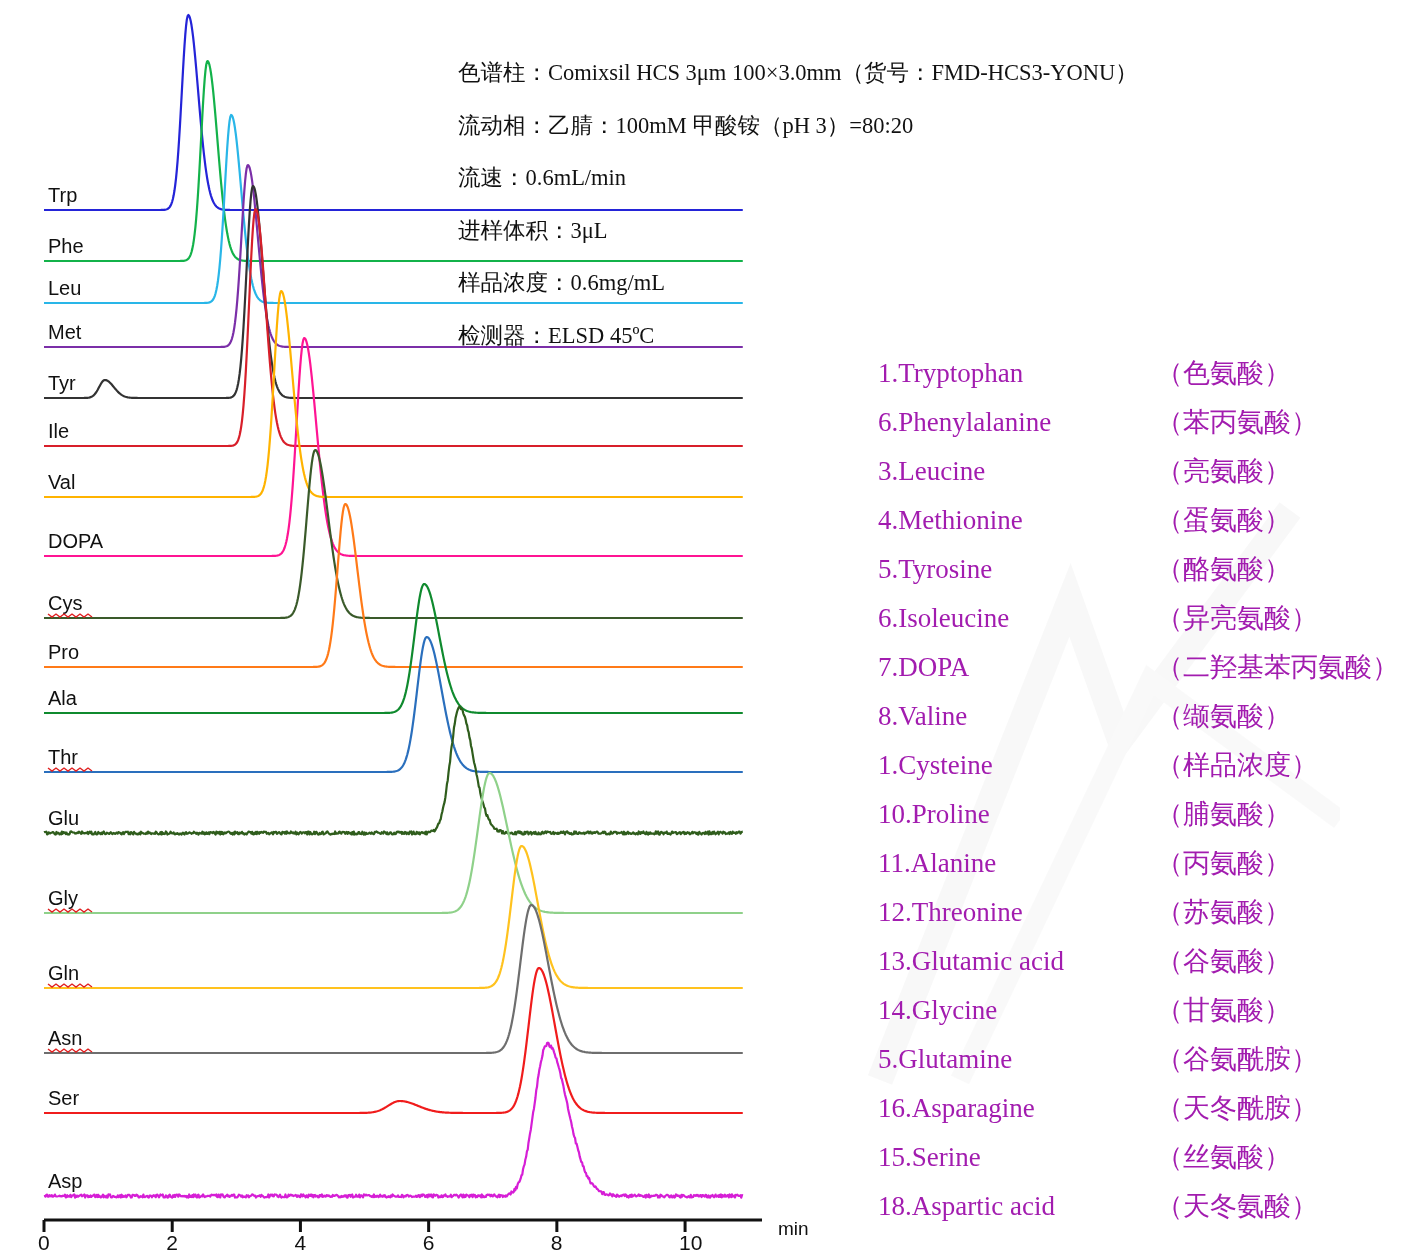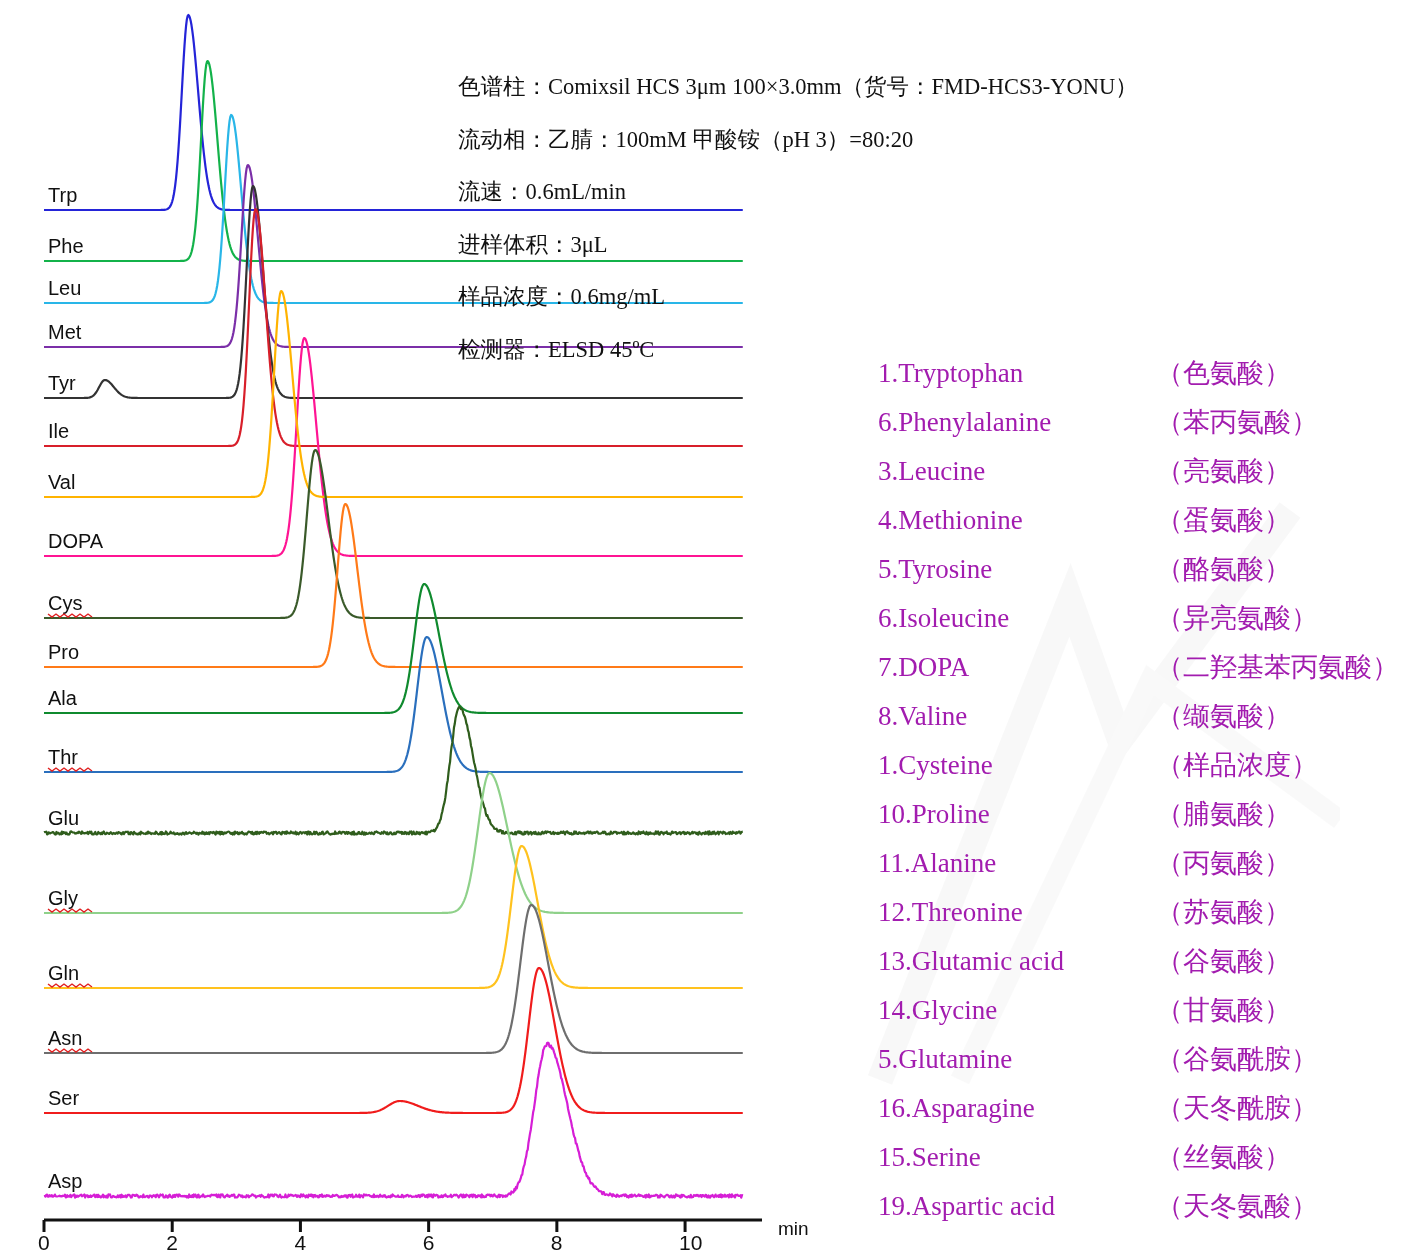--- a/index.html
+++ b/index.html
@@ -32,21 +32,21 @@
     fill: #111111;
   }
   .axis-unit-label {
     font-family: "Liberation Sans", sans-serif;
     font-size: 19px;
     fill: #111111;
   }
   #method-block {
     position: absolute;
     left: 458px;
-    top: 76px;
+    top: 62px;
     width: 760px;
     font-family: "Liberation Serif", serif;
     font-size: 22.5px;
     color: #111111;
     line-height: 1.0;
   }
   #method-block .method-line {
     margin-bottom: 30px;
     white-space: nowrap;
   }
@@ -225,16 +225,16 @@
     </div>
     <div class="legend-row">
       <span class="legend-en">16.Asparagine</span>
       <span class="legend-zh">（天冬酰胺）</span>
     </div>
     <div class="legend-row">
       <span class="legend-en">15.Serine</span>
       <span class="legend-zh">（丝氨酸）</span>
     </div>
     <div class="legend-row">
-      <span class="legend-en">19.Aspartic acid</span>
+      <span class="legend-en">18.Aspartic acid</span>
       <span class="legend-zh">（天冬氨酸）</span>
     </div>
   </div>
 
 </body></html>

